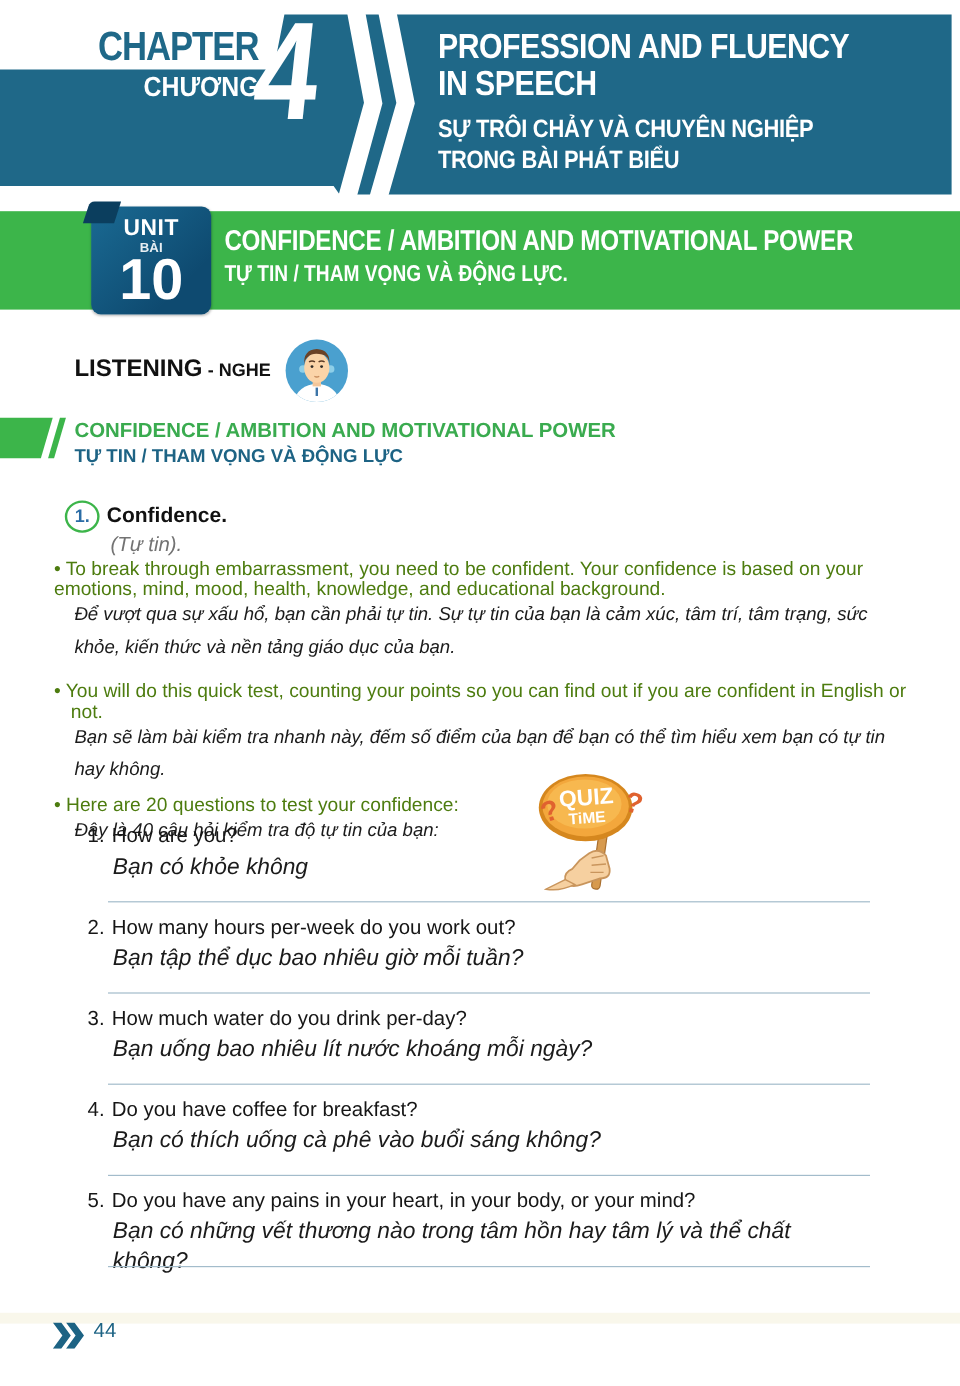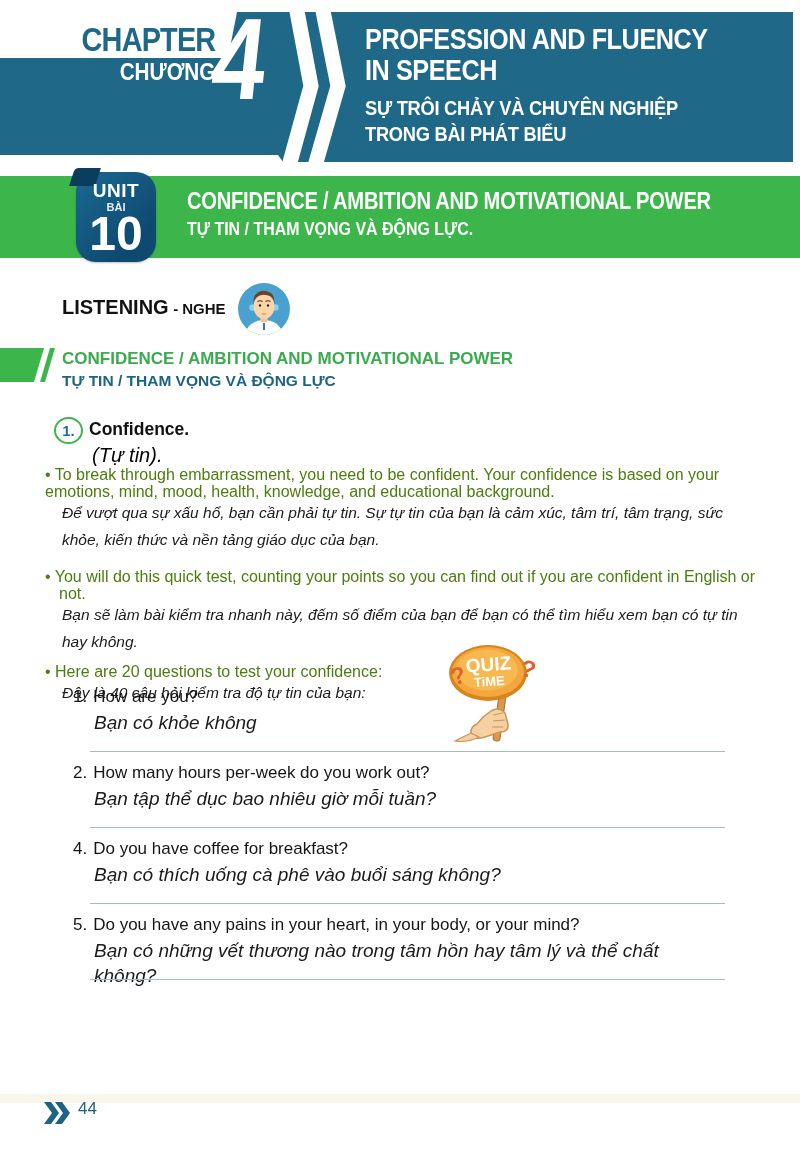--- a/index.html
+++ b/index.html
@@ -29,23 +29,23 @@
   }
   .hdr-title {
     position:absolute; left:365px; top:24px; color:#fff; white-space:nowrap;
     transform:scaleX(.87); transform-origin:left top;
   }
   .hdr-title .en { font-size:29px; font-weight:bold; line-height:31px; letter-spacing:-.5px; }
   .hdr-title .vi { font-size:21px; font-weight:bold; line-height:26px; margin-top:9px; letter-spacing:-.3px; }
   
   .unit-bar { position:absolute; left:0; top:176px; width:800px; height:82px; background:#3cb54a; }
   .unit-badge {
-    position:absolute; left:76px; top:172px; width:80px; height:90px;
+    position:absolute; left:76px; top:172px; width:100px; height:90px;
     background:linear-gradient(135deg,#1a6a93 0%,#0e4a70 75%);
-    border-radius:20px; color:#fff; text-align:center; z-index:2;
+    border-radius:8px; color:#fff; text-align:center; z-index:2;
     box-shadow:0 1px 2px rgba(0,0,0,.25);
   }
   .unit-badge::before {
     content:""; position:absolute; left:-4px; top:-4px; width:26px; height:18px;
     background:#0b3e5e; transform:skewX(-18deg); border-radius:4px 0 0 0; z-index:-1;
   }
   .unit-badge .u-en { font-size:19px; font-weight:bold; letter-spacing:.5px; margin-top:9px; line-height:20px; }
   .unit-badge .u-vi { font-size:11px; font-weight:bold; line-height:12px; opacity:.9; }
   .unit-badge .u-num { font-size:48px; font-weight:bold; line-height:42px; }
   .unit-title {
@@ -64,21 +64,21 @@
   .lesson-en { position:absolute; left:62px; top:349px; font-size:17px; font-weight:bold; color:#3aab4f; white-space:nowrap; }
   .lesson-vi { position:absolute; left:62px; top:372px; font-size:15.5px; font-weight:bold; color:#1d6384; white-space:nowrap; }
   
   .topic-circle {
     position:absolute; left:54px; top:417px; width:29px; height:27px;
     border:2px solid #3cb54a; border-radius:50%;
     font-size:15px; font-weight:bold; color:#2a6ca5;
     display:flex; align-items:center; justify-content:center;
   }
   .topic-title { position:absolute; left:89px; top:419px; font-size:17.5px; font-weight:bold; color:#111; }
-  .topic-sub { position:absolute; left:92px; top:444px; font-size:20px; font-style:italic; color:#000000; }
+  .topic-sub { position:absolute; left:92px; top:444px; font-size:17px; font-style:italic; color:#737373; }
   
   .bullets { position:absolute; left:45px; top:466px; width:716px; }
   .bullet + .bullet { margin-top:15px; }
   .b-en { margin:0; font-size:16px; line-height:17px; color:#4d7c0f; }
   .b-en::before { content:"\2022  "; }
   .b-en.hang { padding-left:14px; text-indent:-14px; }
   .b-vi { margin:0 0 0 17px; font-size:15.5px; font-style:italic; line-height:26.5px; color:#1b1b1b; }
   .quiz { position:absolute; left:437px; top:637px; }
   
   .questions { position:absolute; left:73px; top:676px; width:652px; }
@@ -195,20 +195,25 @@
       <p class="q-en"><span class="num">1.</span><span>How are you?</span></p>
       <p class="q-vi">Bạn có khỏe không</p>
       <div class="q-sep"></div>
     </div>
     <div class="q-block">
       <p class="q-en"><span class="num">2.</span><span>How many hours per-week do you work out?</span></p>
       <p class="q-vi">Bạn tập thể dục bao nhiêu giờ mỗi tuần?</p>
       <div class="q-sep"></div>
     </div>
     <div class="q-block">
+      <p class="q-en"><span class="num">3.</span><span>How much water do you drink per-day?</span></p>
+      <p class="q-vi">Bạn uống bao nhiêu lít nước khoáng mỗi ngày?</p>
+      <div class="q-sep"></div>
+    </div>
+    <div class="q-block">
       <p class="q-en"><span class="num">4.</span><span>Do you have coffee for breakfast?</span></p>
       <p class="q-vi">Bạn có thích uống cà phê vào buổi sáng không?</p>
       <div class="q-sep"></div>
     </div>
     <div class="q-block">
       <p class="q-en"><span class="num">5.</span><span>Do you have any pains in your heart, in your body, or your mind?</span></p>
       <p class="q-vi">Bạn có những vết thương nào trong tâm hồn hay tâm lý và thể chất không?</p>
       <div class="q-sep"></div>
     </div>
   </div>

